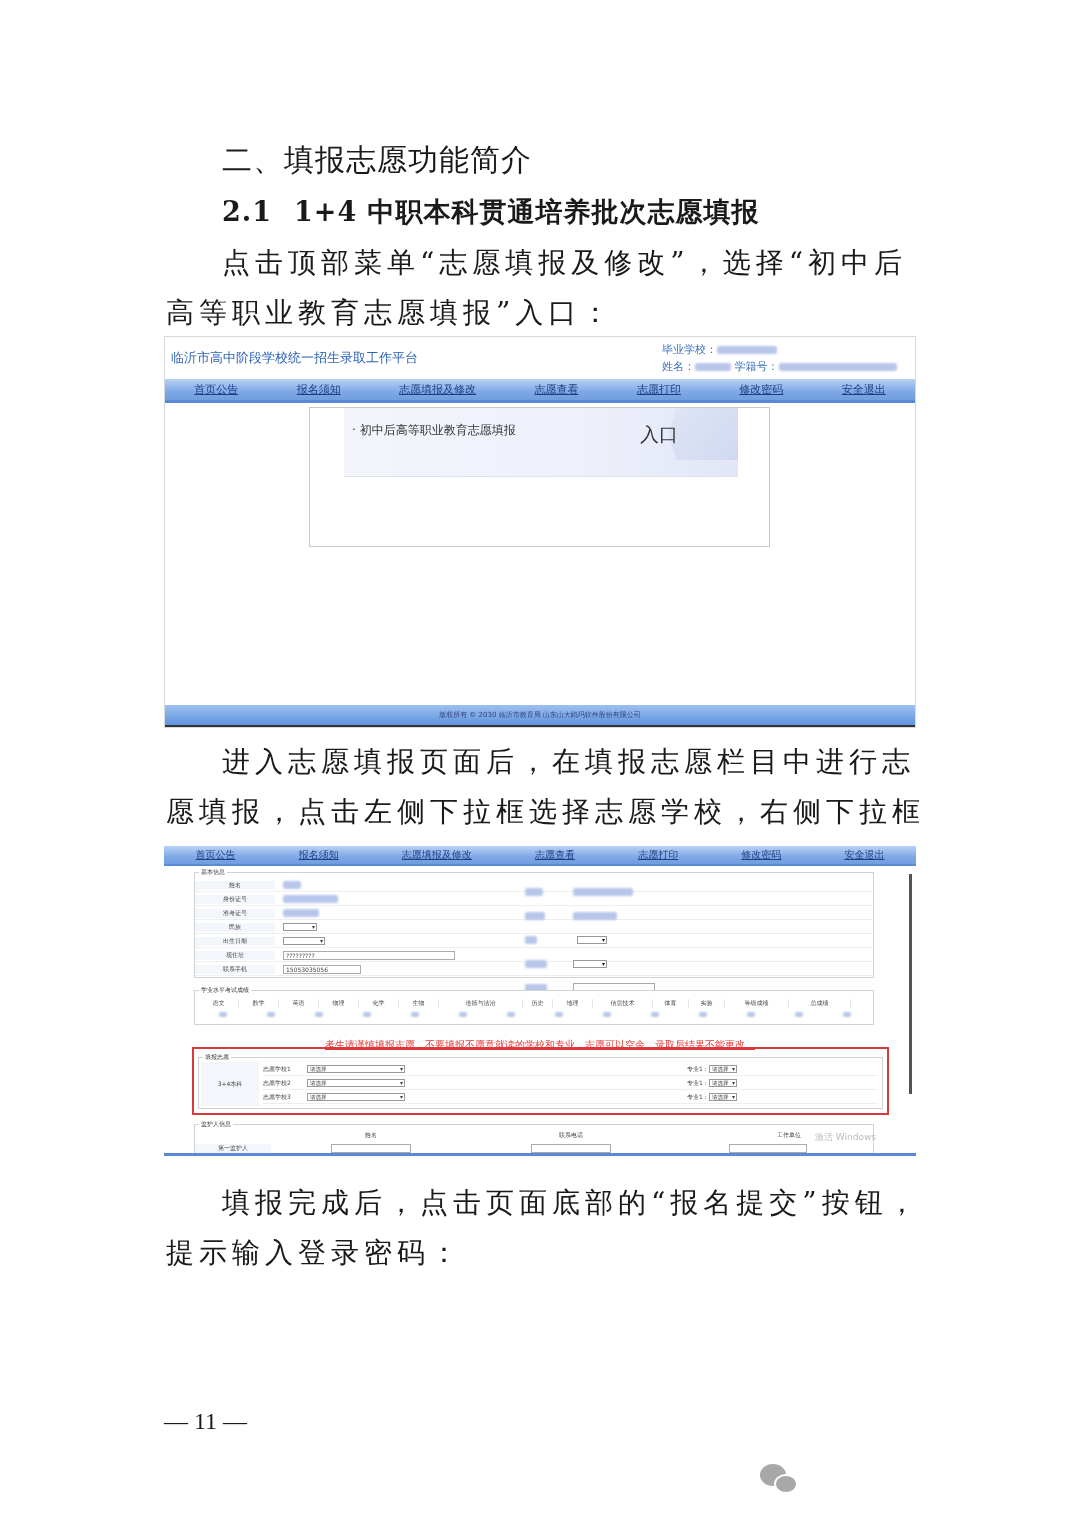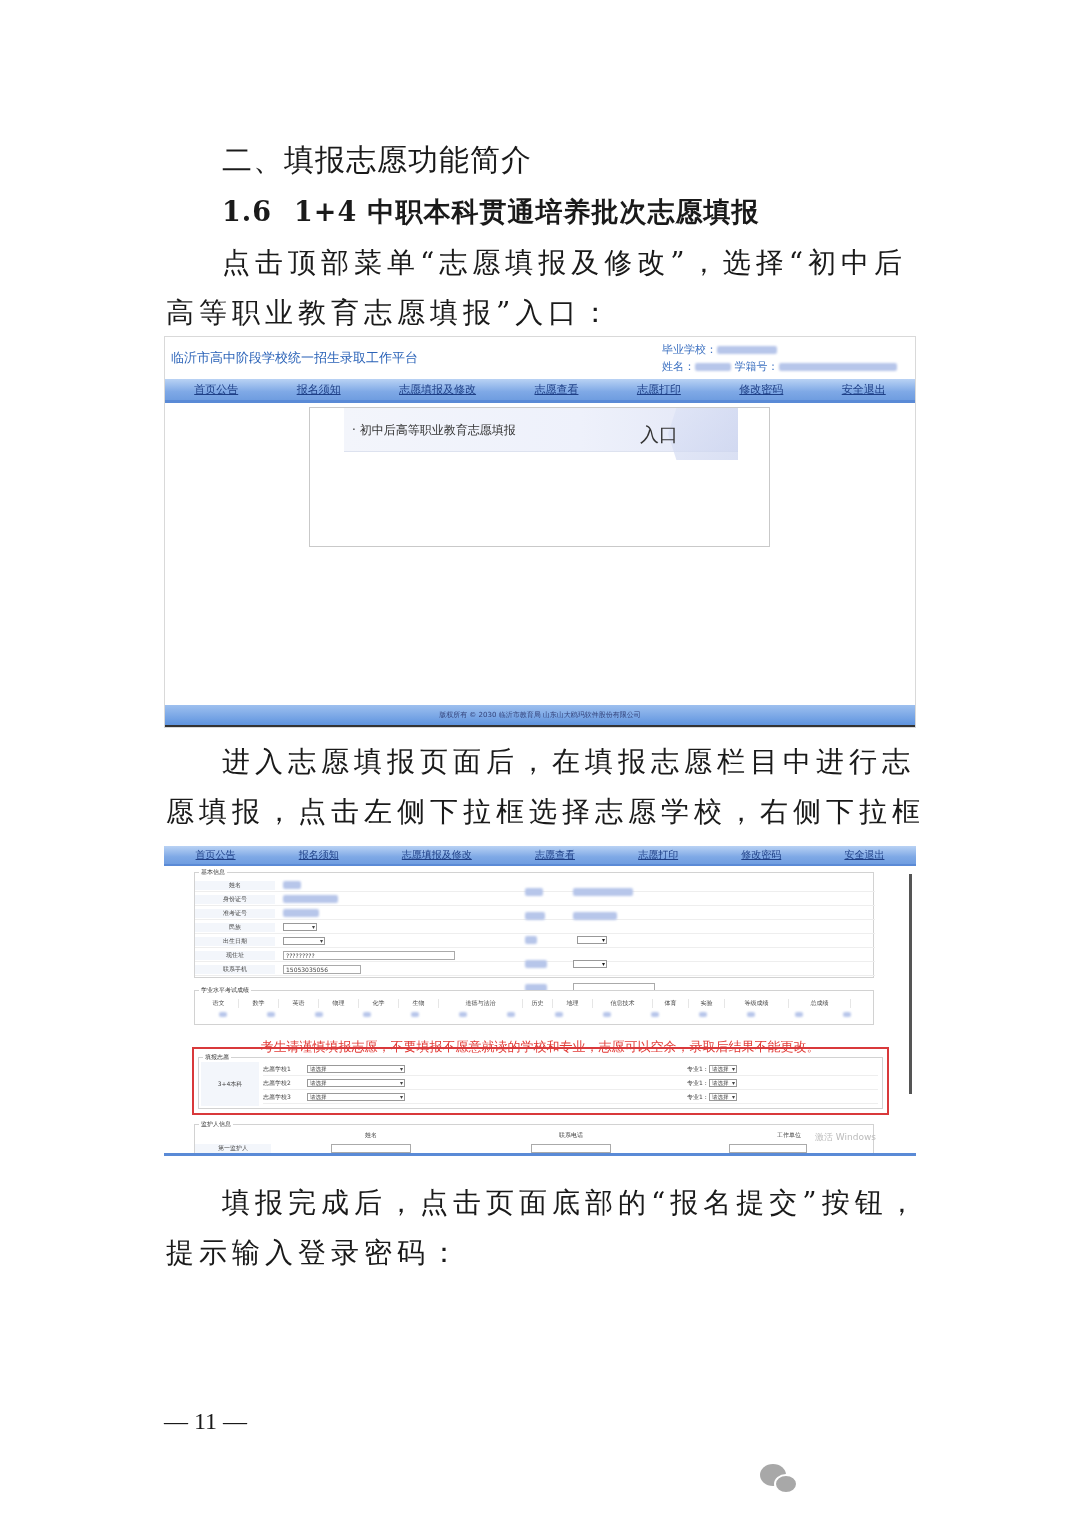--- a/index.html
+++ b/index.html
@@ -13,59 +13,59 @@
 
   
   .shot1 { left: 164px; top: 336px; width: 752px; height: 392px; background: #fff; border: 1px solid #d9d9d9; }
   .s1-head { height: 42px; position: relative; }
   .s1-title { position: absolute; left: 6px; top: 12px; font-size: 13px; color: #2b63b8; font-family: "Liberation Serif", serif; }
   .s1-user { position: absolute; left: 497px; top: 4px; font-size: 11px; color: #3a6fc0; font-family: "DejaVu Sans", sans-serif; line-height: 17px; }
   .blur { display: inline-block; height: 8px; background: #b7c6ea; vertical-align: middle; filter: blur(1px); border-radius: 2px; }
   .nav { height: 24px; background: linear-gradient(#b9d2f4, #7fa9e6 60%, #6f9de0); display: flex; justify-content: space-around; align-items: center; border-bottom: 3px solid #5a8ad6; }
   .nav span { font-size: 11px; color: #1e3f86; text-decoration: underline; font-family: "DejaVu Sans", sans-serif; }
   .s1-panel { position: absolute; left: 144px; top: 70px; width: 461px; height: 140px; border: 1px solid #c9c9c9; background: #fff; }
-  .s1-entry { position: absolute; left: 34px; top: 0; width: 394px; height: 44px; background: linear-gradient(90deg, #f3f5fb, #eef1fb 60%, #e2e6f6); border-bottom: 1px solid #dde2ef; }
+  .s1-entry { position: absolute; left: 34px; top: 0; width: 394px; height: 69px; background: linear-gradient(90deg, #f3f5fb, #eef1fb 60%, #e2e6f6); border-bottom: 1px solid #dde2ef; }
   .s1-entry-label { position: absolute; left: 8px; top: 14px; font-size: 12px; font-family: "DejaVu Sans", sans-serif; color: #333; }
   .s1-entry-btn { position: absolute; right: 60px; top: 14px; font-size: 19px; font-family: "DejaVu Sans", sans-serif; color: #333; }
   .s1-deco { position: absolute; right: 0; top: 0; width: 70px; height: 52px; background: linear-gradient(135deg, #dde3f6, #c9d2ee); clip-path: polygon(12% 0, 100% 0, 100% 100%, 12% 100%, 0 50%); opacity: .7; }
   .s1-footer { position: absolute; left: 0; bottom: 0; width: 100%; height: 22px; background: linear-gradient(#9ec0ef, #5f94df); border-bottom: 2px solid #333; text-align: center; font-size: 7px; line-height: 20px; color: #33427a; font-family: "DejaVu Sans", sans-serif; }
 
   
   .shot2 { left: 164px; top: 846px; width: 752px; height: 310px; background: #fff; overflow: hidden; }
   .shot2 .nav { height: 20px; border-bottom: 2px solid #5a8ad6; }
   .shot2 .nav span { font-size: 10px; }
   .fs { position: absolute; border: 1px solid #d2d2d2; background: #fff; }
   .fs-legend { position: absolute; left: 4px; top: -5px; background: #fff; font-size: 6px; padding: 0 2px; font-family: "DejaVu Sans", sans-serif; color: #333; }
   .tiny { font-size: 6px; font-family: "DejaVu Sans", sans-serif; color: #444; }
   .row { position: absolute; left: 0; height: 13px; display: flex; align-items: center; border-bottom: 1px solid #eee; }
   .lbl { background: #f3f6fb; text-align: center; }
   .inp { border: 1px solid #aaa; height: 9px; background: #fff; font-size: 6px; padding-left: 2px; line-height: 8px; }
   .sel { border: 1px solid #999; height: 8px; background: #fff; font-size: 5.5px; padding-left: 2px; line-height: 7px; position: relative; }
   .sel::after { content: "▾"; position: absolute; right: 1px; top: -1px; font-size: 6px; }
   .scores { position: absolute; display: flex; }
   .scores div { text-align: center; border-right: 1px solid #e6e6e6; }
-  .warn { position: absolute; left: 0; width: 100%; text-align: center; top: 192px; font-size: 13px; color: #e23a36; font-family: "DejaVu Sans", sans-serif; }
+  .warn { position: absolute; left: 0; width: 100%; text-align: center; top: 192px; font-size: 10px; color: #e23a36; text-decoration: underline; font-family: "DejaVu Sans", sans-serif; }
   .redbox { position: absolute; left: 28px; top: 201px; width: 697px; height: 68px; border: 2px solid #d9393b; }
   .scrollbar { position: absolute; right: 2px; top: 22px; width: 5px; height: 280px; }
   .scrollbar .thumb { width: 3px; height: 220px; background: #555; margin-top: 6px; }
   .wm { position: absolute; right: 40px; top: 285px; font-size: 9px; color: #bbb; font-family: "DejaVu Sans", sans-serif; }
   .bottombar { position: absolute; left: 0; bottom: 0; width: 100%; height: 3px; background: #5a8ad6; }
 
   .pagenum { left: 164px; top: 1408px; font-size: 24px; font-family: "Liberation Serif", serif; }
   .footer-wechat { left: 760px; top: 1462px; display: flex; align-items: center; color: #9a9a9a; font-size: 28px; font-family: "DejaVu Sans", sans-serif; }
   .wechat-icon { width: 40px; height: 34px; position: relative; margin-right: 12px; }
   .wechat-icon .b1 { position: absolute; left: 0; top: 2px; width: 26px; height: 22px; border-radius: 50%; background: #a8a8a8; }
   .wechat-icon .b2 { position: absolute; left: 14px; top: 12px; width: 24px; height: 20px; border-radius: 50%; background: #a8a8a8; border: 2px solid #fff; }
 </style>
 </head>
 <body>
 
 <div class="abs h2">二、填报志愿功能简介</div>
 <div class="abs h3">
-  <span class="num">1.6</span><span>1+4 中职本科贯通培养批次志愿填报</span>
+  <span class="num">2.1</span><span>1+4 中职本科贯通培养批次志愿填报</span>
 </div>
 <div class="abs para" style="left:166px;top:238px;"><span class="indent">点击顶部菜单“志愿填报及修改”，选择“初中后高等职业教育志愿填报”入口：</span></div>
 
 <div class="abs shot1">
   <div class="s1-head">
     <div class="s1-title">临沂市高中阶段学校统一招生录取工作平台</div>
     <div class="s1-user">
       <div><span>毕业学校：</span><span class="blur" style="width:60px"></span></div>
       <div><span>姓名：</span><span class="blur" style="width:36px"></span> <span>学籍号：</span><span class="blur" style="width:118px"></span></div>
     </div>

